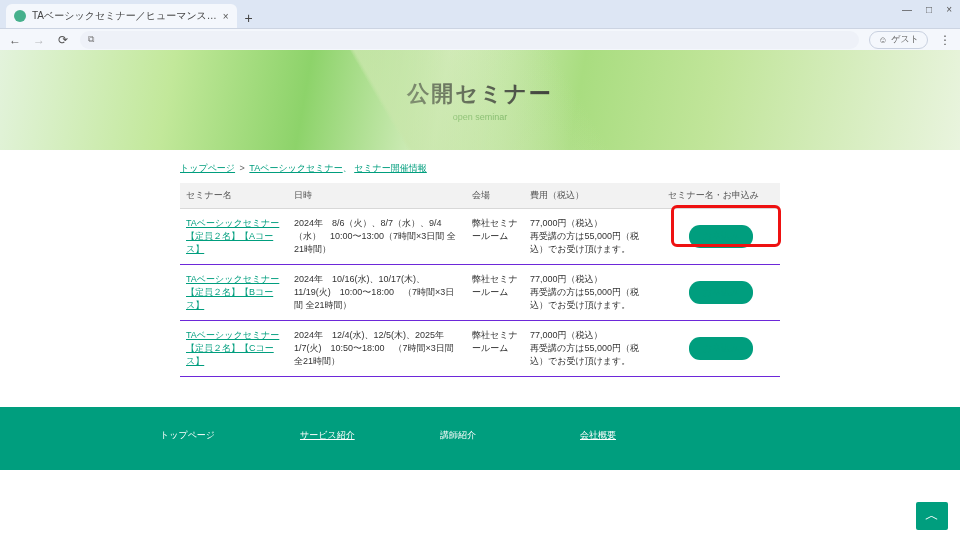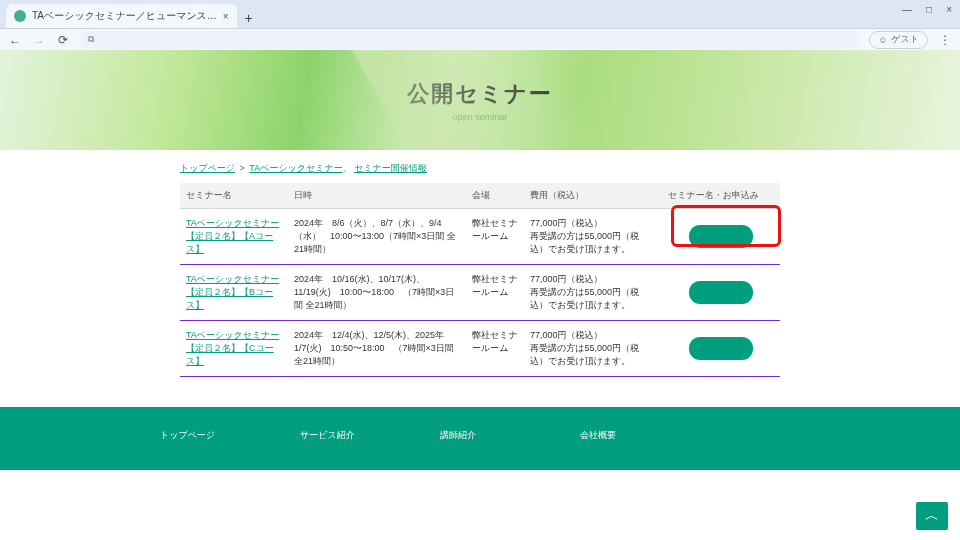--- a/index.html
+++ b/index.html
@@ -39,21 +39,21 @@
 .apply-btn { display:inline-block; background:#009e7e; color:#fff; font-size:9px; padding:5px 14px; border-radius:11px; text-decoration:none; }
 
 .hl { position:absolute; border:3px solid #e11; border-radius:6px; pointer-events:none; }
 
 
 .footer { background:#009e7e; color:#fff; margin-top:30px; padding:18px 0 24px; font-size:9px; }
 .footer .cols { width:640px; margin:0 auto; display:flex; gap:40px; }
 .footer .col { min-width:100px; }
 .footer .col div { margin:4px 0; white-space:nowrap; }
 .footer a { color:#fff; text-decoration:none; }
-.ft-head { font-weight:500; margin-bottom:4px; }
+.ft-head { font-weight:500; margin-bottom:4px;text-decoration:underline; }
 
 .pagetop { position:fixed; right:12px; bottom:10px; width:32px; height:28px; background:#009e7e; display:flex; align-items:center; justify-content:center; color:#fff; font-size:14px; border-radius:2px; }
 </style>
 </head>
 <body>
 
 <div class="chrome">
   <div class="win-ctrl">
     <span>—</span>
     <span>□</span>

